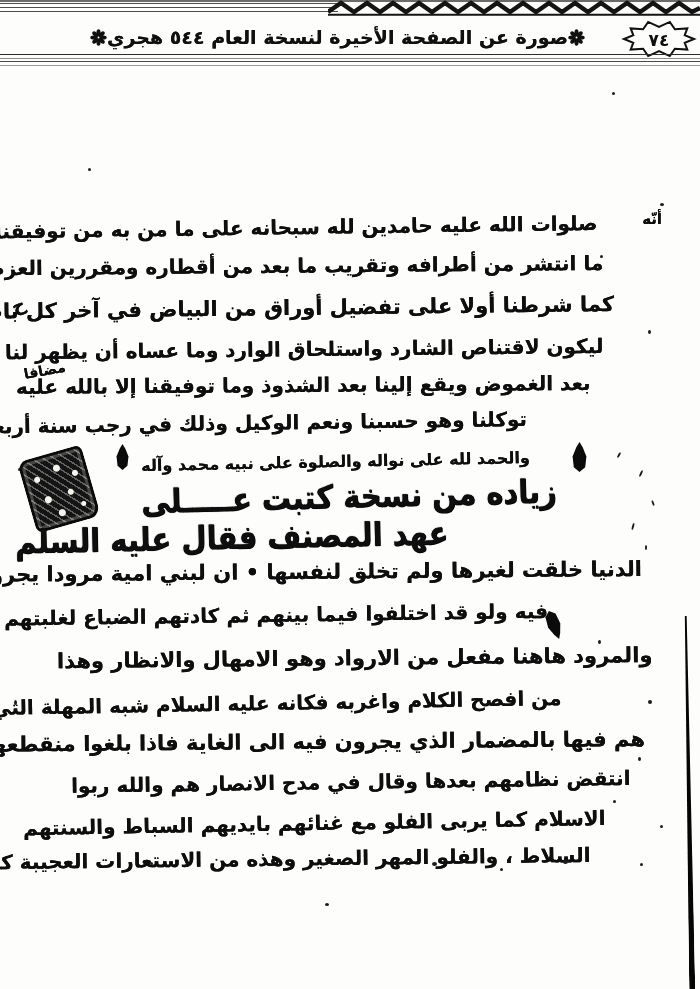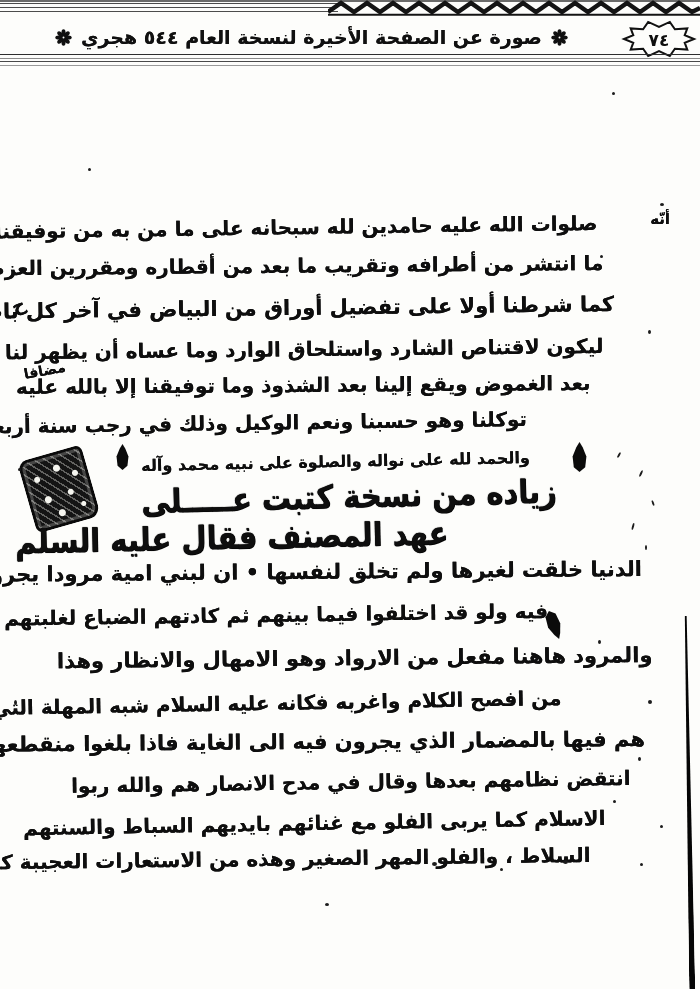--- a/index.html
+++ b/index.html
@@ -10,21 +10,21 @@
   }
   
   .top-hairline{position:absolute;left:0;top:0;width:700px;height:2px;background:#3a3a3a;opacity:.75;}
   .ruled-band{
     position:absolute;left:0;top:3px;width:338px;height:11px;
     background:repeating-linear-gradient(to bottom,rgba(45,45,45,.85) 0 1.2px,transparent 1.2px 4px);
   }
   .zigzag{position:absolute;left:328px;top:0;width:372px;height:16px;}
   .caption-row{
     position:absolute;top:21px;left:55px;right:115px;height:32px;
-    display:flex;align-items:center;justify-content:flex-end;gap:9px;
+    display:flex;align-items:center;justify-content:flex-start;
     direction:rtl;
   }
   .caption-text{
     font-size:19px;font-weight:700;letter-spacing:0;white-space:nowrap;
     text-shadow:0 0 .4px rgba(0,0,0,.8);
   }
   .badge{position:absolute;left:621px;top:19px;width:76px;height:40px;}
   .rule{position:absolute;left:0;width:700px;height:3px;}
   .rule-a{top:54px;border-top:1px solid #2e2e2e;border-bottom:1px solid #8a8a8a;}
   .rule-b{top:61px;border-top:1px solid #4a4a4a;border-bottom:1px solid #9a9a9a;}
@@ -124,21 +124,21 @@
   <div class="rule rule-a"></div>
   <div class="rule rule-b"></div>
 
   <div class="line" style="top:211px;right:102px;transform:rotate(-0.8deg);">صلوات الله عليه حامدين لله سبحانه على ما من به من توفيقنا لضم</div>
   <div class="line" style="top:251px;right:97px;transform:rotate(-0.5deg);">ما انتشر من أطرافه وتقريب ما بعد من أقطاره ومقررين العزم</div>
   <div class="line wide" style="top:292px;right:86px;transform:rotate(-0.7deg);">كما شرطنا أولا على تفضيل أوراق من البياض في آخر كل باب من الأبواب</div>
   <div class="line" style="top:334px;right:97px;transform:rotate(-0.6deg);">ليكون لاقتناص الشارد واستلحاق الوارد وما عساه أن يظهر لنا</div>
   <div class="line" style="top:371px;right:110px;transform:rotate(-0.4deg);">بعد الغموض ويقع إلينا بعد الشذوذ وما توفيقنا إلا بالله عليه</div>
   <div class="line" style="top:407px;right:173px;transform:rotate(-0.8deg);">توكلنا وهو حسبنا ونعم الوكيل وذلك في رجب سنة أربعمائة</div>
 
-  <div class="line margin-note" style="top:210px;right:30px;">أنّه</div>
+  <div class="line margin-note" style="top:210px;right:38px;">أنّه</div>
   <div class="line margin-note margin-left" style="top:297px;left:12px;right:auto;font-size:18px;transform:rotate(-22deg);">ح</div>
   <div class="line margin-note margin-left" style="top:366px;left:24px;right:auto;font-size:14px;transform:rotate(-10deg);">مضافا</div>
 
   <div class="drop" style="left:116px;top:444px;width:13px;height:26px;"></div>
   <div class="line hamdala" style="top:448px;right:170px;transform:rotate(-1.2deg);">والحمد لله على نواله والصلوة على نبيه محمد وآله</div>
   <div class="drop" style="left:572px;top:442px;width:15px;height:30px;"></div>
 
   <div class="seal"></div>
 
   <div class="line heading-line" style="top:474px;right:143px;transform:rotate(-1.5deg) scaleY(1.12);">زياده من نسخة كتبت عـــــلى</div>

